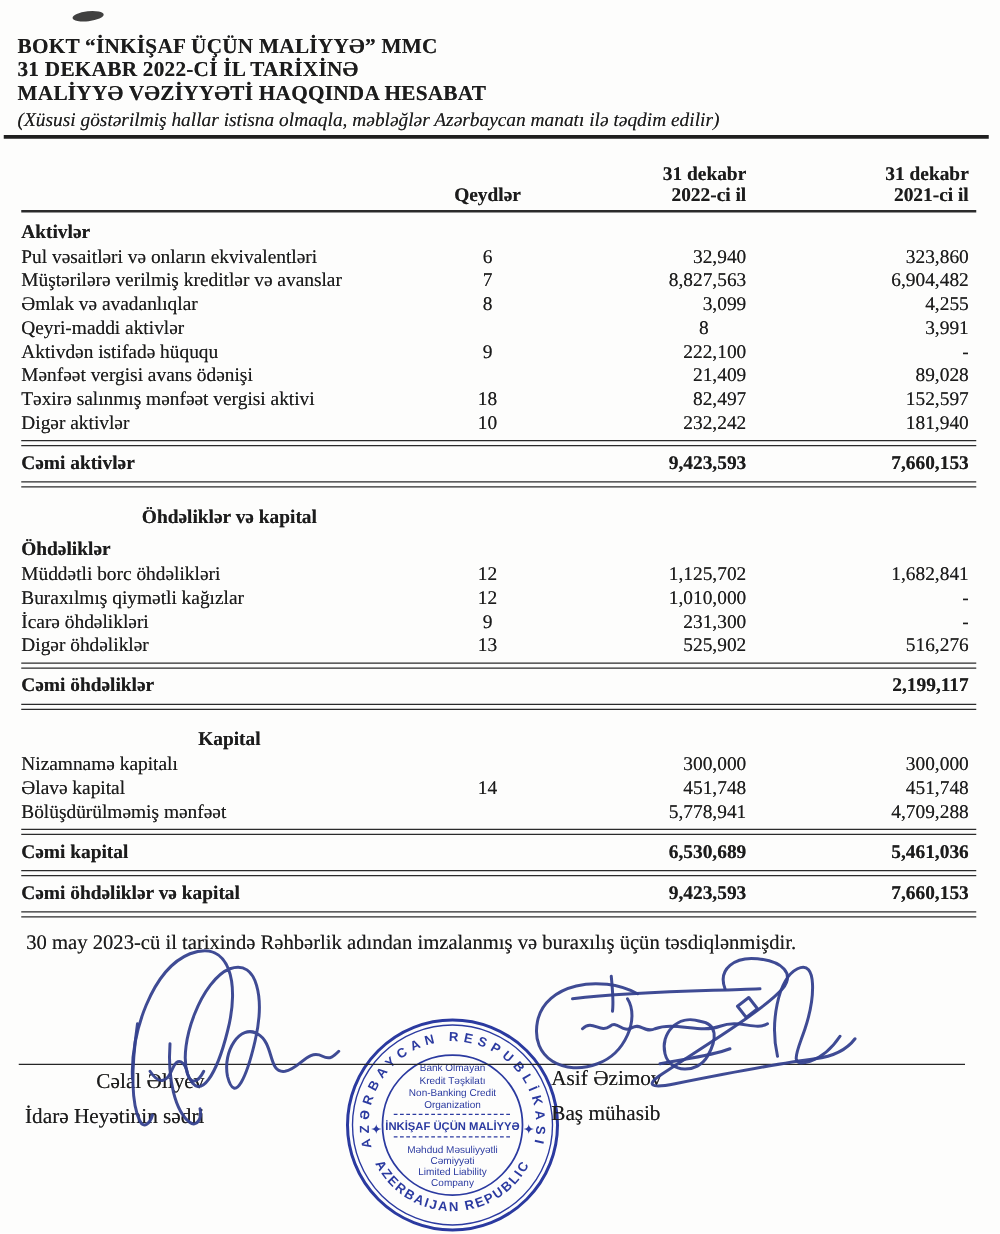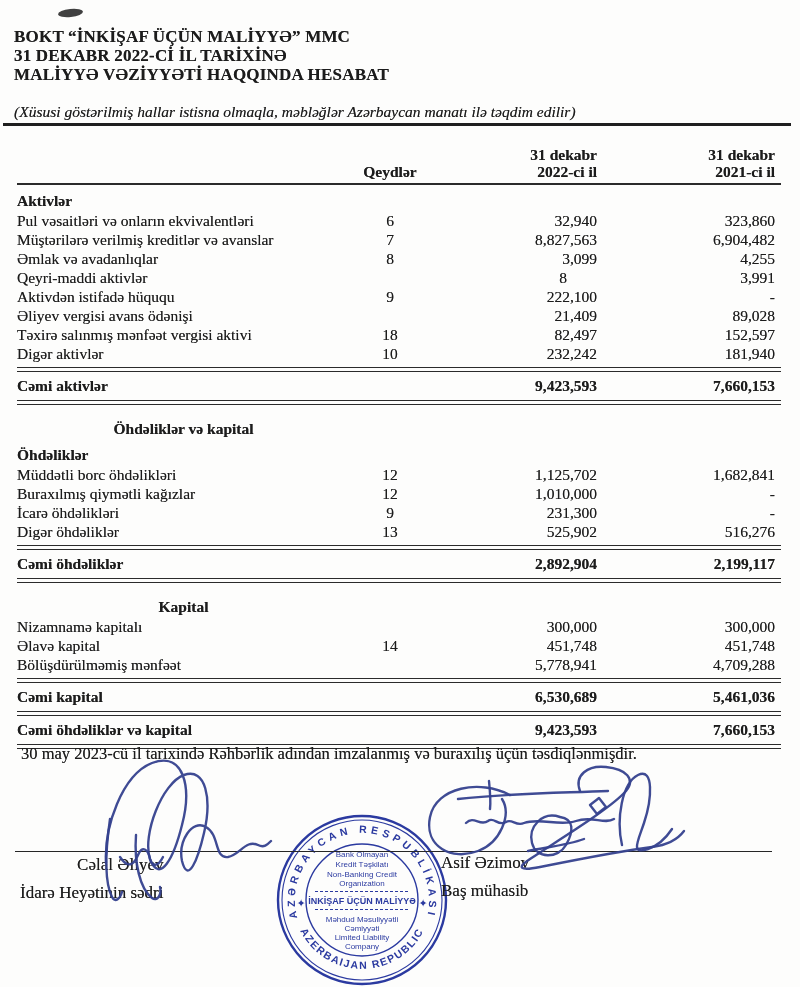--- a/index.html
+++ b/index.html
@@ -13,21 +13,21 @@
     position:relative;width:800px;height:987px;background:#fdfdfc;
     font-family:"Liberation Serif","DejaVu Serif",serif;color:var(--text);
     overflow:hidden;
   }
   .doc{text-shadow:0 0 .35px rgba(25,25,25,.65);}
   
   .smudge{position:absolute;left:58px;top:9px;width:25px;height:8px;background:#262626;border-radius:50%;transform:rotate(-6deg);opacity:.88;}
   
   .header{padding:27px 20px 0 14px;border-radius:19px;}
   .h-line{font-weight:bold;font-size:17px;line-height:19px;letter-spacing:.2px;}
-  .h-sub{font-style:italic;font-size:15.5px;line-height:20px;margin-top:18px;}
+  .h-sub{font-style:italic;font-size:15.5px;line-height:20px;margin-top:3px;}
   .rule-thick{margin:1px 9px 0 3px;border-top:3px solid #1f1f1f;}
   
   .table{margin:20px 19px 0 17px;font-size:15.5px;}
   .thead{display:flex;align-items:flex-end;border-bottom:2px solid #2b2b2b;padding-bottom:3px;font-weight:bold;}
   .thead .hc{line-height:17px;}
   .c-label{flex:1;}
   .c-note{width:80px;text-align:center;}
   .c-v1{width:173px;text-align:right;padding-right:6px;box-sizing:border-box;}
   .c-v2{width:178px;text-align:right;padding-right:6px;box-sizing:border-box;}
   .row{display:flex;line-height:19px;}
@@ -113,21 +113,21 @@
     <div class="c-note">8</div>
     <div class="c-v2">3,991</div>
   </div>
         <div class="row t-item">
     <div class="c-label">Aktivdən istifadə hüququ</div>
     <div class="c-note">9</div>
     <div class="c-v1">222,100</div>
     <div class="c-v2">-</div>
   </div>
         <div class="row t-item">
-    <div class="c-label">Əliyev vergisi avans ödənişi</div>
+    <div class="c-label">Mənfəət vergisi avans ödənişi</div>
     <div class="c-note"></div>
     <div class="c-v1">21,409</div>
     <div class="c-v2">89,028</div>
   </div>
         <div class="row t-item">
     <div class="c-label">Təxirə salınmış mənfəət vergisi aktivi</div>
     <div class="c-note">18</div>
     <div class="c-v1">82,497</div>
     <div class="c-v2">152,597</div>
   </div>
@@ -178,21 +178,20 @@
         <div class="row t-item">
     <div class="c-label">Digər öhdəliklər</div>
     <div class="c-note">13</div>
     <div class="c-v1">525,902</div>
     <div class="c-v2">516,276</div>
   </div>
         <div class="dline"></div>
         <div class="row t-total">
     <div class="c-label">Cəmi öhdəliklər</div>
     <div class="c-note"></div>
-    <div class="c-v1">2,892,904</div>
     <div class="c-v2">2,199,117</div>
   </div>
         <div class="dline"></div>
         <div class="row t-section gap">
     <div class="c-label">Kapital</div>
     <div class="c-note"></div>
     <div class="c-v1"></div>
     <div class="c-v2"></div>
   </div>
         <div class="row t-item">

